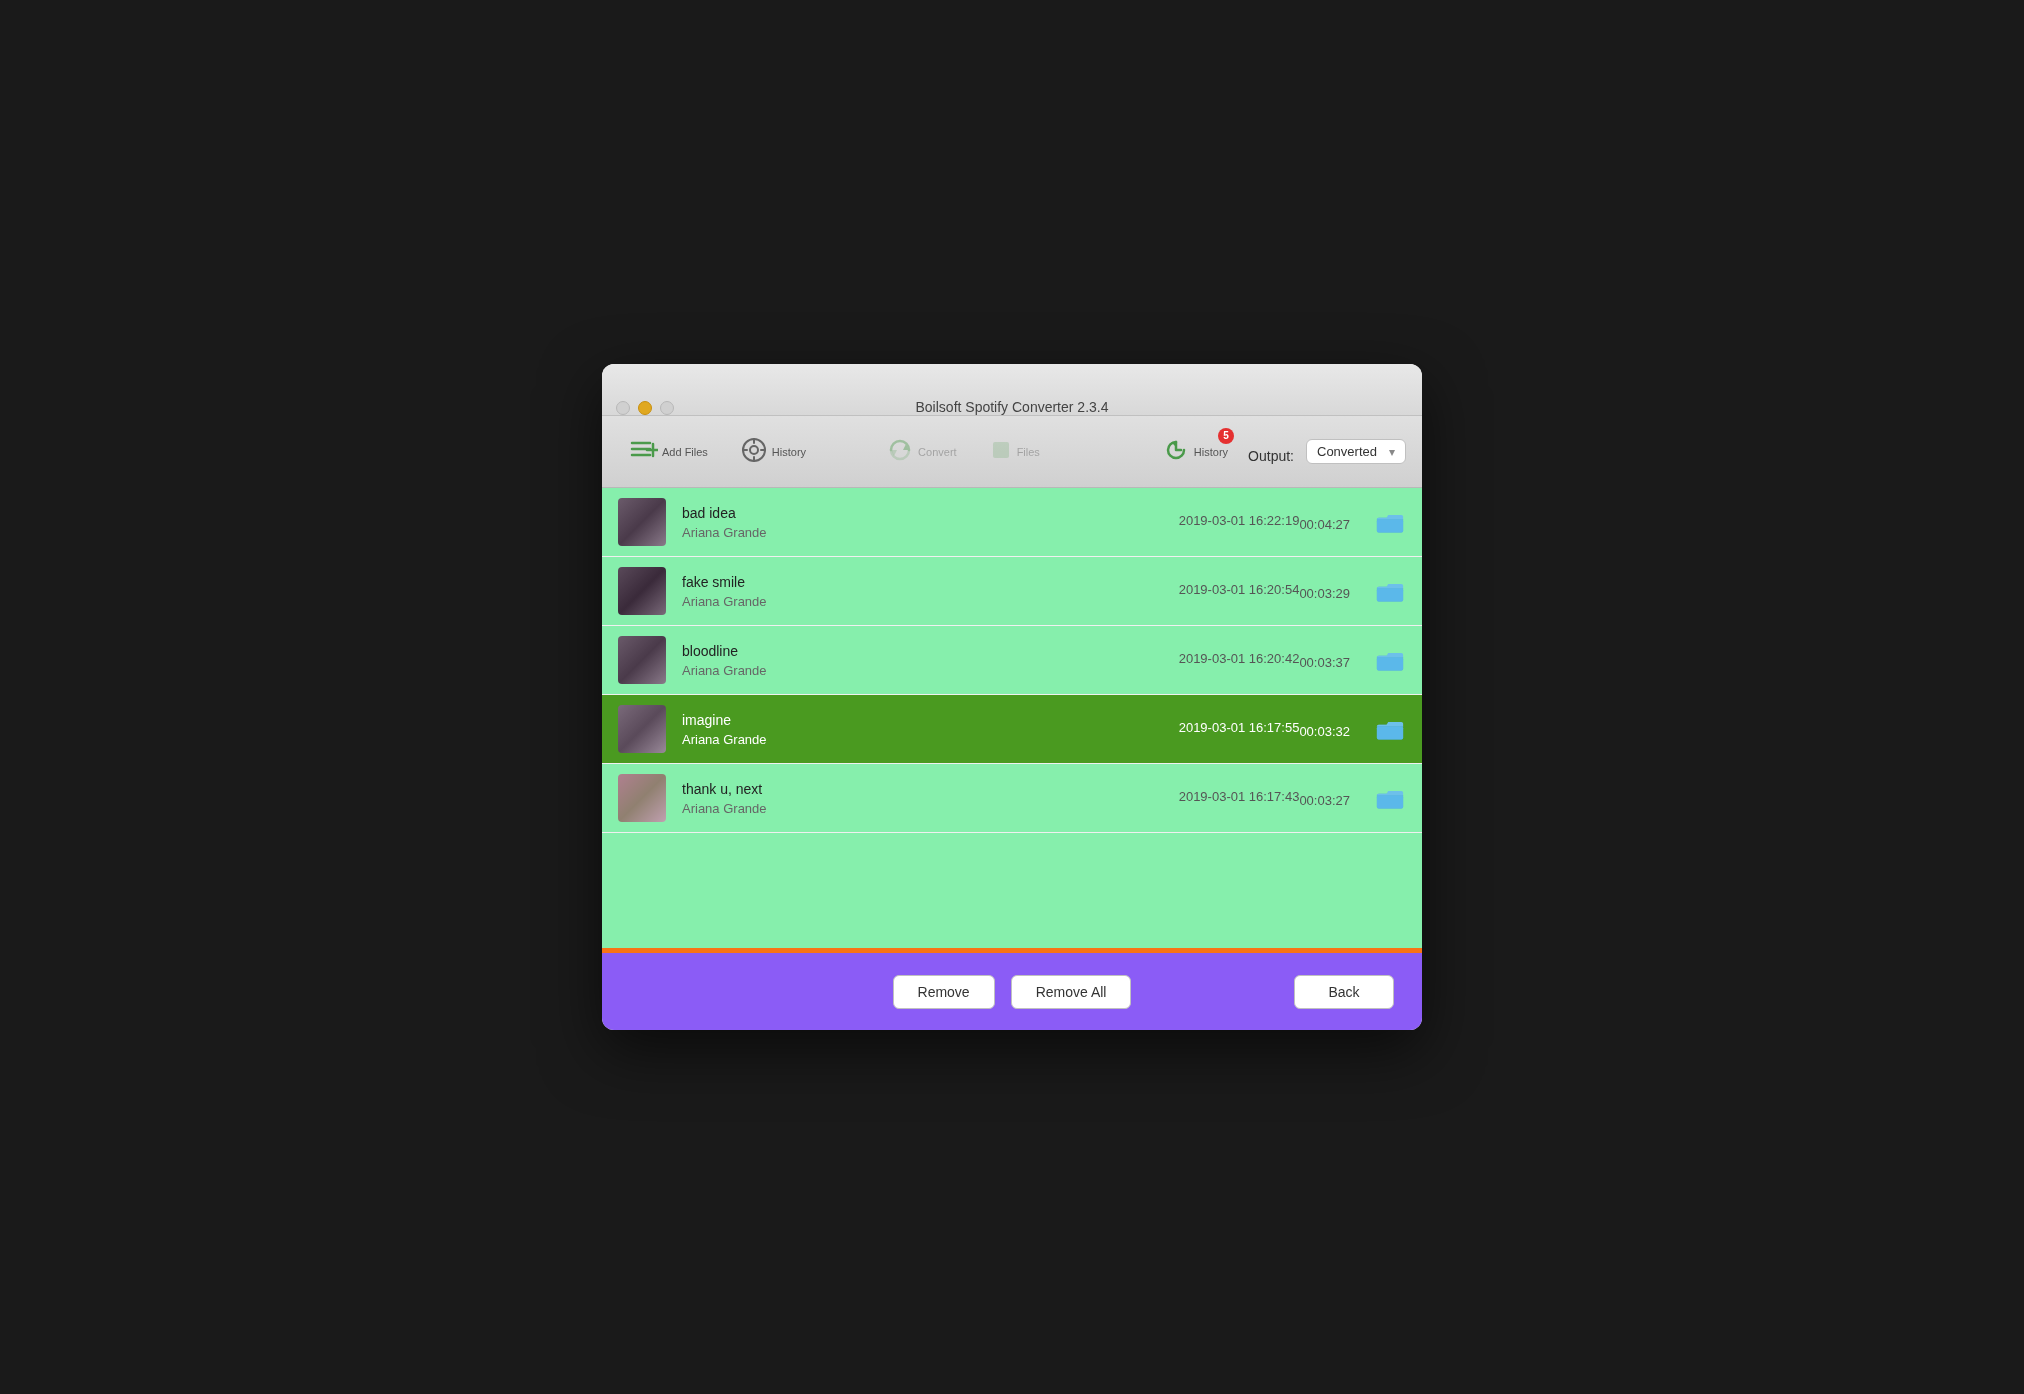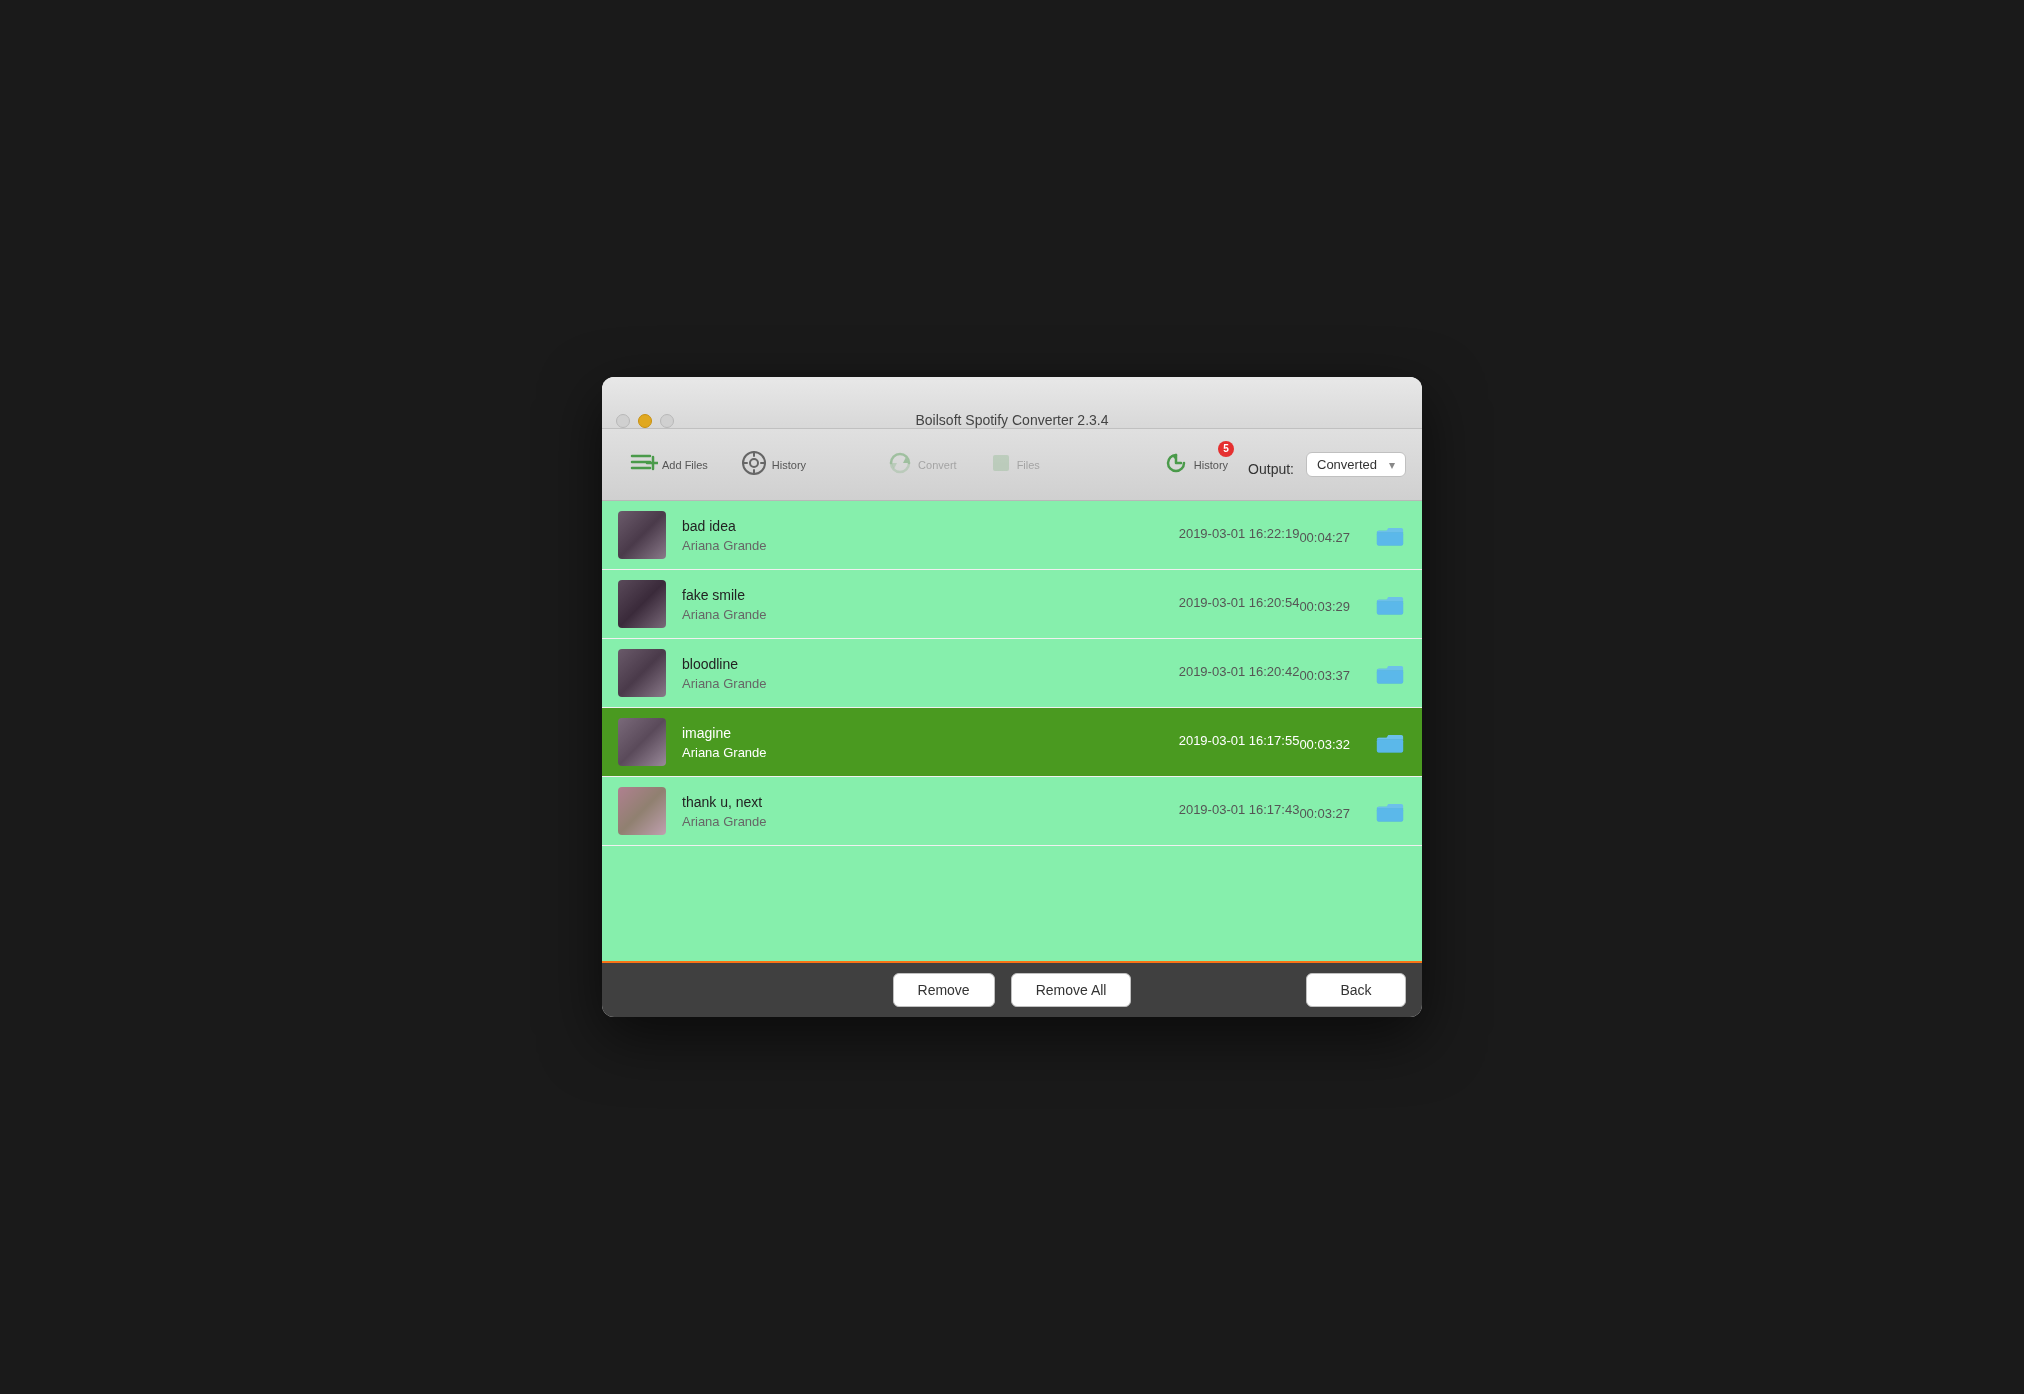--- a/index.html
+++ b/index.html
@@ -223,27 +223,27 @@
       width: 32px;
       height: 32px;
       cursor: pointer;
       display: flex;
       align-items: center;
       justify-content: center;
       font-size: 22px;
     }
     
     .bottom-bar {
-      background: #404040;
-      height: 56px;
+      background: #8b5cf6;
+      height: 82px;
       display: flex;
       align-items: center;
       justify-content: center;
       gap: 16px;
-      border-top: 2px solid #f97316;
+      border-top: 5px solid #f97316;
     }
     .bottom-btn {
       background: white;
       border: 1px solid #c0c0c0;
       border-radius: 6px;
       padding: 8px 24px;
       font-size: 14px;
       color: #333;
       cursor: pointer;
       min-width: 100px;
@@ -252,21 +252,21 @@
     .bottom-bar-inner {
       width: 100%;
       display: flex;
       align-items: center;
       justify-content: center;
       gap: 16px;
       position: relative;
     }
     .bottom-right {
       position: absolute;
-      right: 16px;
+      right: 28px;
     }
     
     .folder-svg {
       width: 28px;
       height: 24px;
     }
   </style>
 </head>
 <body>
 

